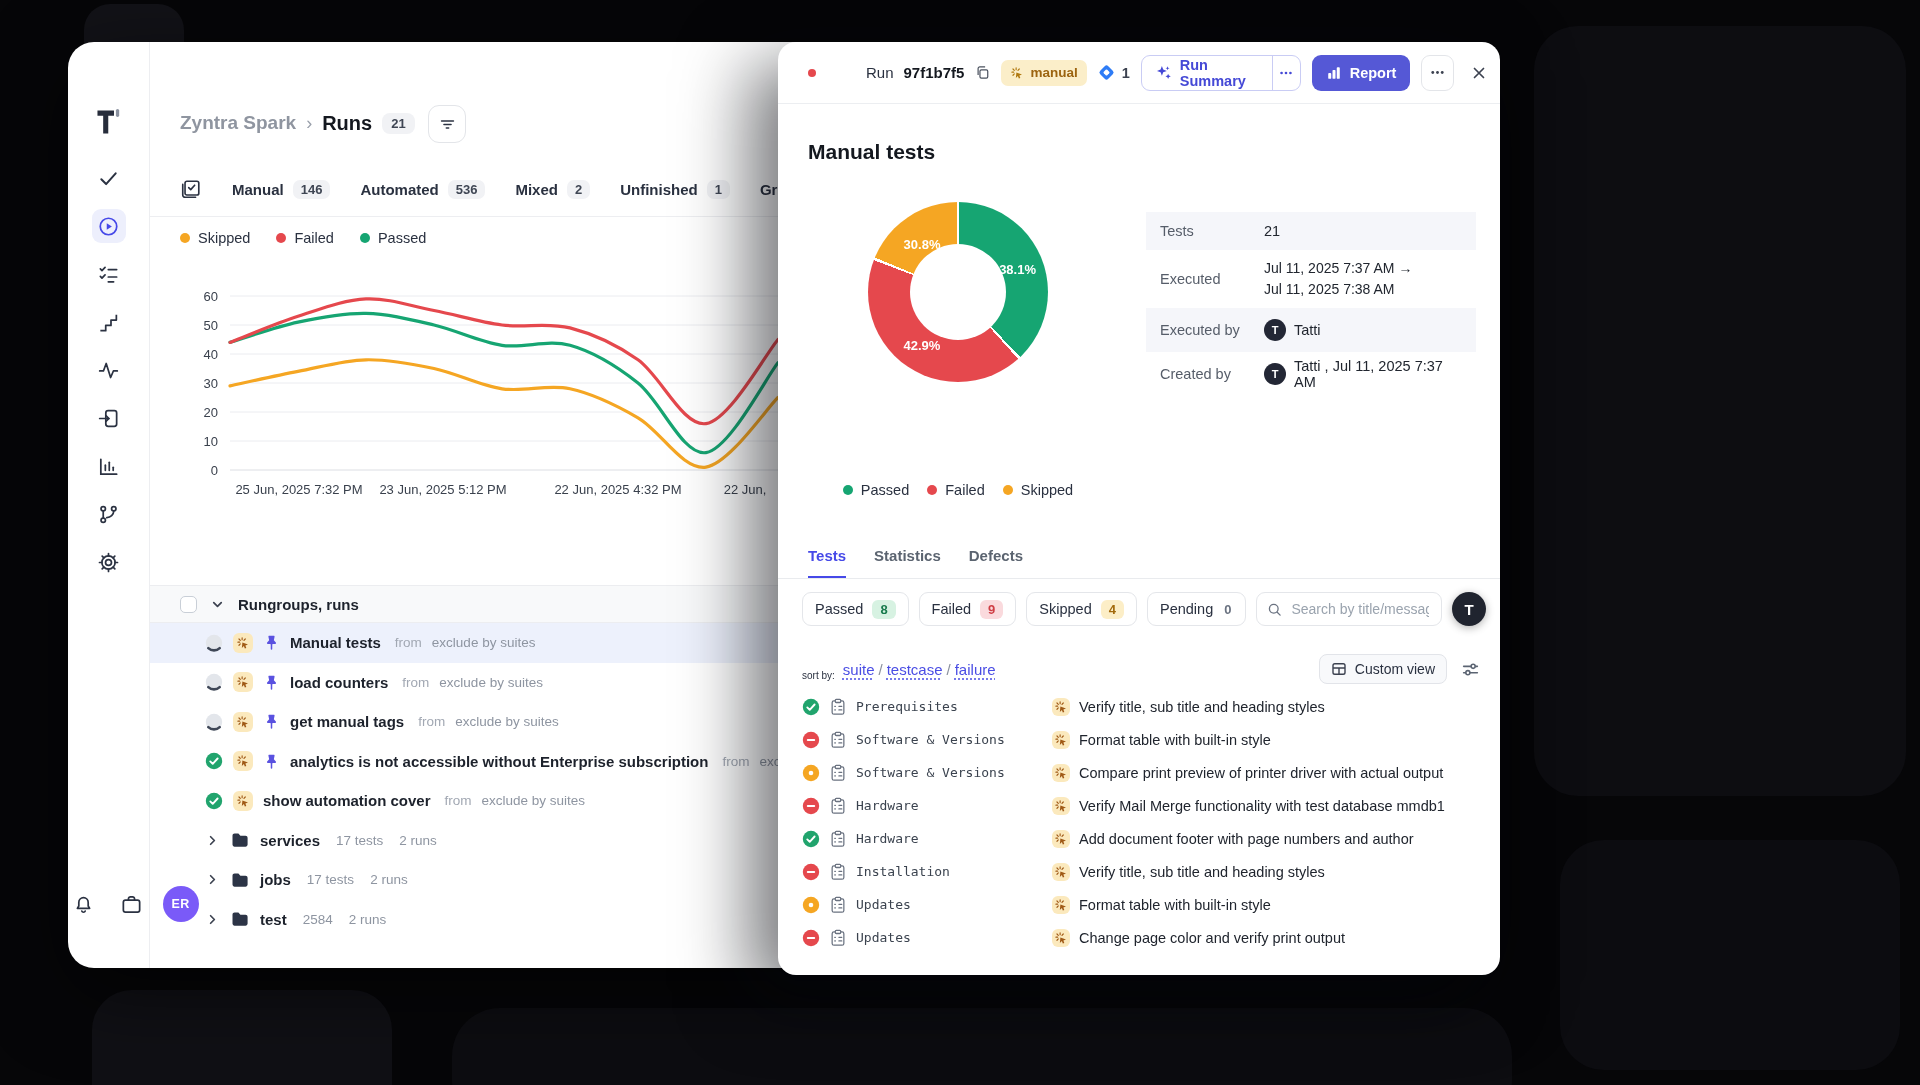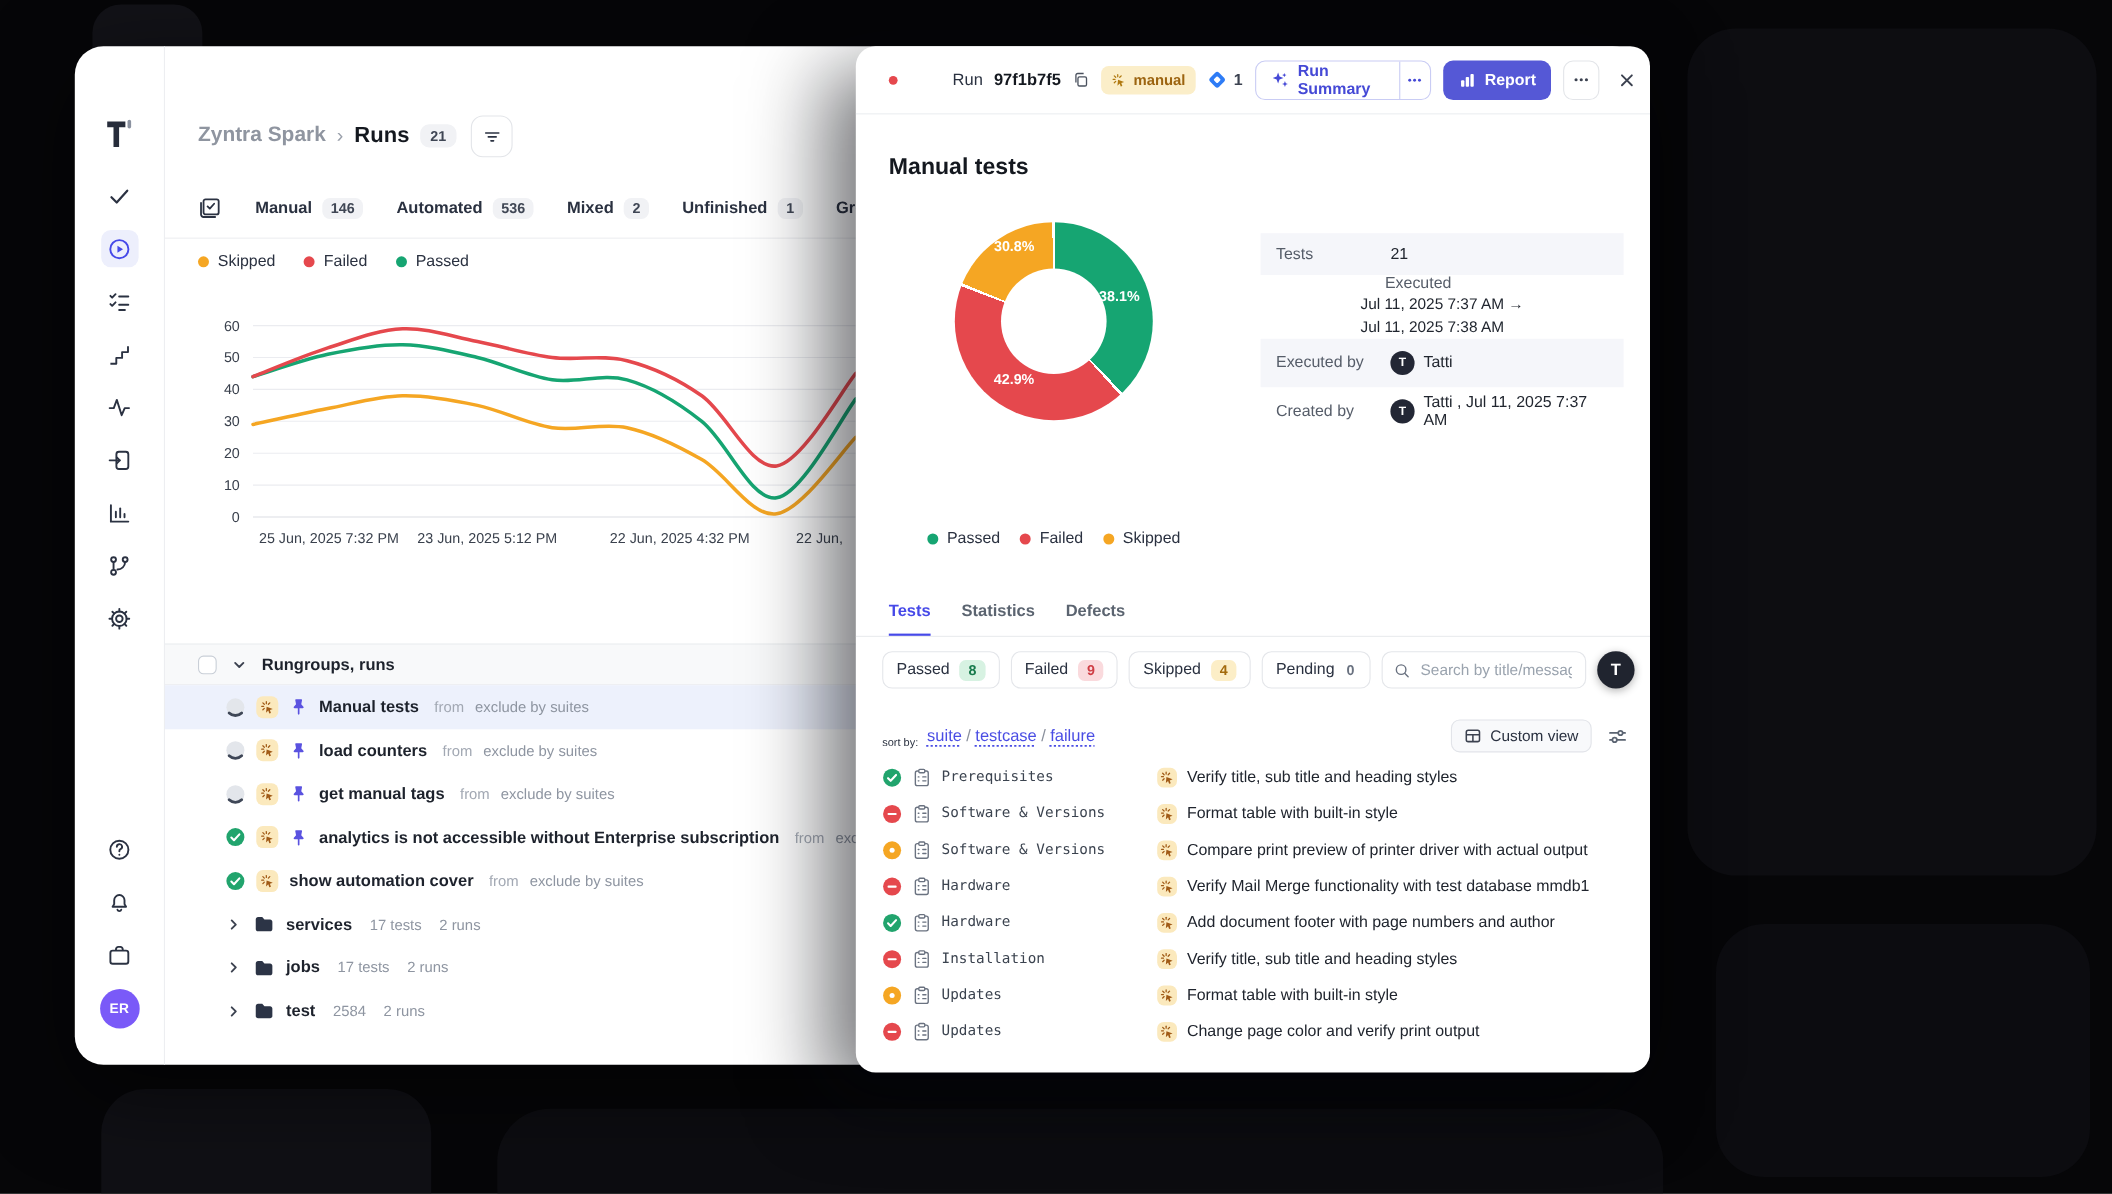--- a/index.html
+++ b/index.html
@@ -16,21 +16,21 @@
     border-radius:26px;display:flex;overflow:hidden;box-shadow:0 24px 80px rgba(0,0,0,.55);}
   
   .sidebar{width:82px;border-right:1px solid #edeef1;display:flex;flex-direction:column;align-items:center;
     padding-top:63px;flex-shrink:0;}
   .logo{width:34px;height:34px;}
   .side-nav{display:flex;flex-direction:column;gap:14px;margin-top:22px;align-items:center;}
   .nav-btn{width:34px;height:34px;border:none;background:transparent;color:#2b3242;border-radius:9px;
     display:flex;align-items:center;justify-content:center;padding:0;cursor:pointer;}
   .nav-btn svg{width:23px;height:23px;}
   .nav-btn.active{color:#4649e8;background:#edeffc;}
-  .sb-bottom{margin-top:auto;display:flex;flex-direction:column;gap:14px;align-items:center;padding-bottom:33px;}
+  .sb-bottom{margin-top:auto;display:flex;flex-direction:row;gap:14px;align-items:center;padding-bottom:46px;}
   .avatar-er{width:36px;height:36px;border-radius:50%;background:#7a5af8;color:#fff;font-size:12.5px;font-weight:700;
     display:flex;align-items:center;justify-content:center;letter-spacing:.3px;}
 
   
   .main{flex:1;position:relative;}
   .breadcrumb{position:absolute;left:30px;top:61px;height:40px;display:flex;align-items:center;gap:10px;}
   .bc-brand{font-size:19px;font-weight:600;color:#8f95a0;}
   .bc-sep{font-size:18px;color:#9aa0ab;}
   .bc-page{font-size:20px;font-weight:700;color:#14181f;}
   .bc-count{background:#f1f2f5;border-radius:8px;padding:3px 9px;font-size:13px;font-weight:600;color:#3f4654;}
@@ -600,42 +600,42 @@
               <path d="M4.5 4.5l9 9M13.5 4.5l-9 9"></path>
             </svg>
           </button>
       </div>
     </div>
 
     <h2 class="d-title">Manual tests</h2>
     <div class="donut" id="donut" style="background: conic-gradient(rgb(255, 255, 255) 0%, rgb(255, 255, 255) 0.25%, rgb(22, 165, 114) 0.25%, rgb(22, 165, 114) 37.85%, rgb(255, 255, 255) 37.85%, rgb(255, 255, 255) 38.35%, rgb(229, 72, 77) 38.35%, rgb(229, 72, 77) 80.75%, rgb(255, 255, 255) 80.75%, rgb(255, 255, 255) 81.25%, rgb(245, 166, 35) 81.25%, rgb(245, 166, 35) 99.75%, rgb(255, 255, 255) 99.75%, rgb(255, 255, 255) 100%);">
         <span class="donut-label" style="left: 149.579px; top: 66.6271px;">38.1%</span>
         <span class="donut-label" style="left: 53.8605px; top: 142.82px;">42.9%</span>
-        <span class="donut-label" style="left: 54.0267px; top: 22px;">30.8%</span>
+        <span class="donut-label" style="left: 54.0267px; top: 42px;">30.8%</span>
       </div>
     <div class="donut-legend" id="donut-legend">
         <div class="leg-item">
           <span class="leg-dot" style="background: rgb(22, 165, 114);"></span>
           <span>Passed</span>
         </div>
         <div class="leg-item">
           <span class="leg-dot" style="background: rgb(229, 72, 77);"></span>
           <span>Failed</span>
         </div>
         <div class="leg-item">
           <span class="leg-dot" style="background: rgb(245, 166, 35);"></span>
           <span>Skipped</span>
         </div>
       </div>
     <div class="info" id="info-table">
         <div class="info-row alt" style="min-height: 38px;">
           <span class="il">Tests</span>
           <span class="iv">21</span>
         </div>
-        <div class="info-row" style="min-height: 58px; flex-direction: column;">
+        <div class="info-row" style="min-height: 58px;">
           <span class="il">Executed</span>
           <span class="iv">
             <span class="lines">
               <div>Jul 11, 2025 7:37 AM →</div>
               <div>Jul 11, 2025 7:38 AM</div>
             </span>
           </span>
         </div>
         <div class="info-row alt" style="min-height: 44px;">
           <span class="il">Executed by</span>

